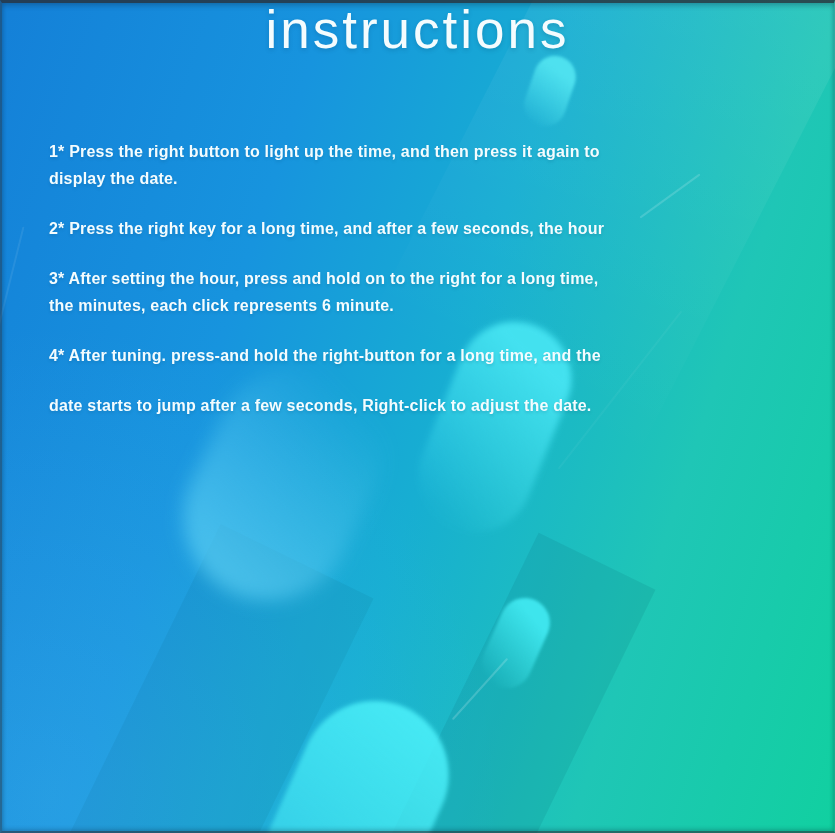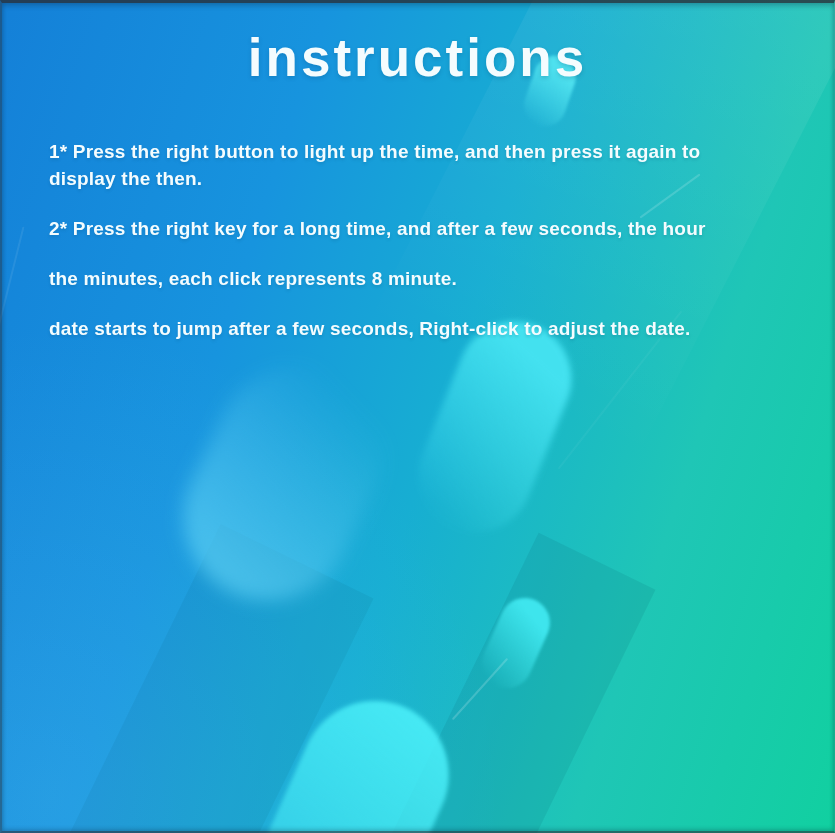--- a/index.html
+++ b/index.html
@@ -79,35 +79,35 @@
     border-top:3px solid rgba(40,46,54,0.8);
     border-left:2px solid rgba(40,46,54,0.45);
     border-bottom:2px solid rgba(40,46,54,0.6);
     border-right:1px solid rgba(40,46,54,0.2);
     box-shadow:inset 0 3px 5px rgba(10,30,50,0.25), inset 0 -2px 4px rgba(10,30,50,0.2);
   }
 
   
   .title{
     position:relative;z-index:2;
-    margin:0;padding-top:28px;
+    margin:0;
     text-align:center;
     font-size:53px;line-height:1.15;
-    font-weight:bold;
+    font-weight:normal;
     letter-spacing:3px;
     color:var(--c-text,#f4fcfe);
     text-shadow:0 2px 4px rgba(0,70,110,0.22);
   }
   .steps{
     position:absolute;z-index:2;
     left:49px;top:138px;width:745px;
   }
   .step{
     margin:0 0 23px 0;
-    font-size:19px;line-height:27px;
+    font-size:16px;line-height:27px;
     font-weight:bold;
     letter-spacing:0.2px;
     color:var(--c-text,#f4fcfe);
     text-shadow:0 2px 3px rgba(0,70,110,0.18);
   }
   .step .line{display:block;white-space:pre;}
 </style>
 </head>
 <body>
 
@@ -126,29 +126,31 @@
     <div class="thinline line-2"></div>
     <div class="thinline line-3"></div>
     <div class="thinline line-4"></div>
   </div>
 
   <h1 class="title">instructions</h1>
 
   <div class="steps">
       <p class="step">
         <span class="line">1* Press the right button to light up the time, and then press it again to</span>
-        <span class="line">display the then.</span>
+        <span class="line">display the date.</span>
       </p>
       <p class="step">
         <span class="line">2* Press the right key for a long time, and after a few seconds, the hour</span>
       </p>
       <p class="step">
-        <span class="line">the minutes, each click represents 8 minute.</span>
+        <span class="line">3* After setting the hour, press and hold on to the right for a long time,</span>
+        <span class="line">the minutes, each click represents 6 minute.</span>
       </p>
       <p class="step">
+        <span class="line">4* After tuning. press-and hold the right-button for a long time, and the</span>
       </p>
       <p class="step">
         <span class="line">date starts to jump after a few seconds, Right-click to adjust the date.</span>
       </p>
     </div>
 
   <div class="edge"></div>
 </div>
 
 </body></html>

